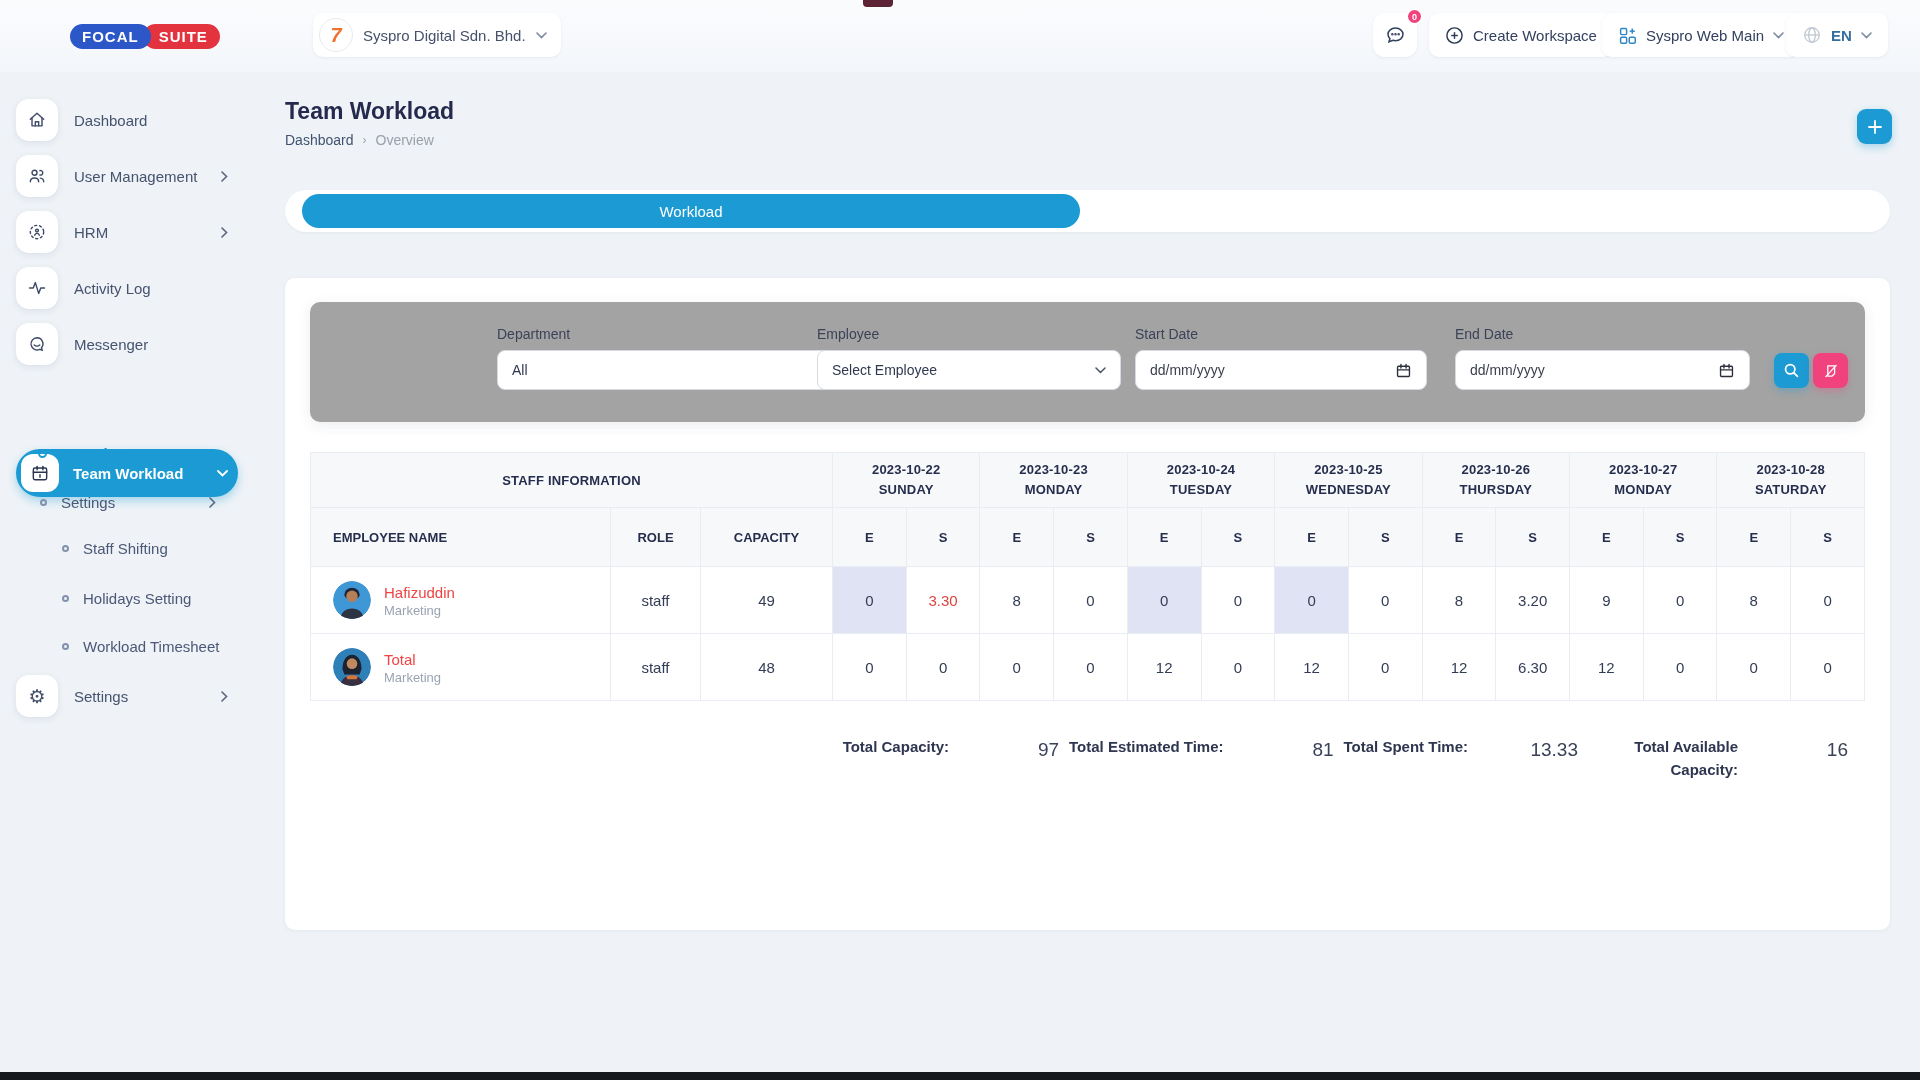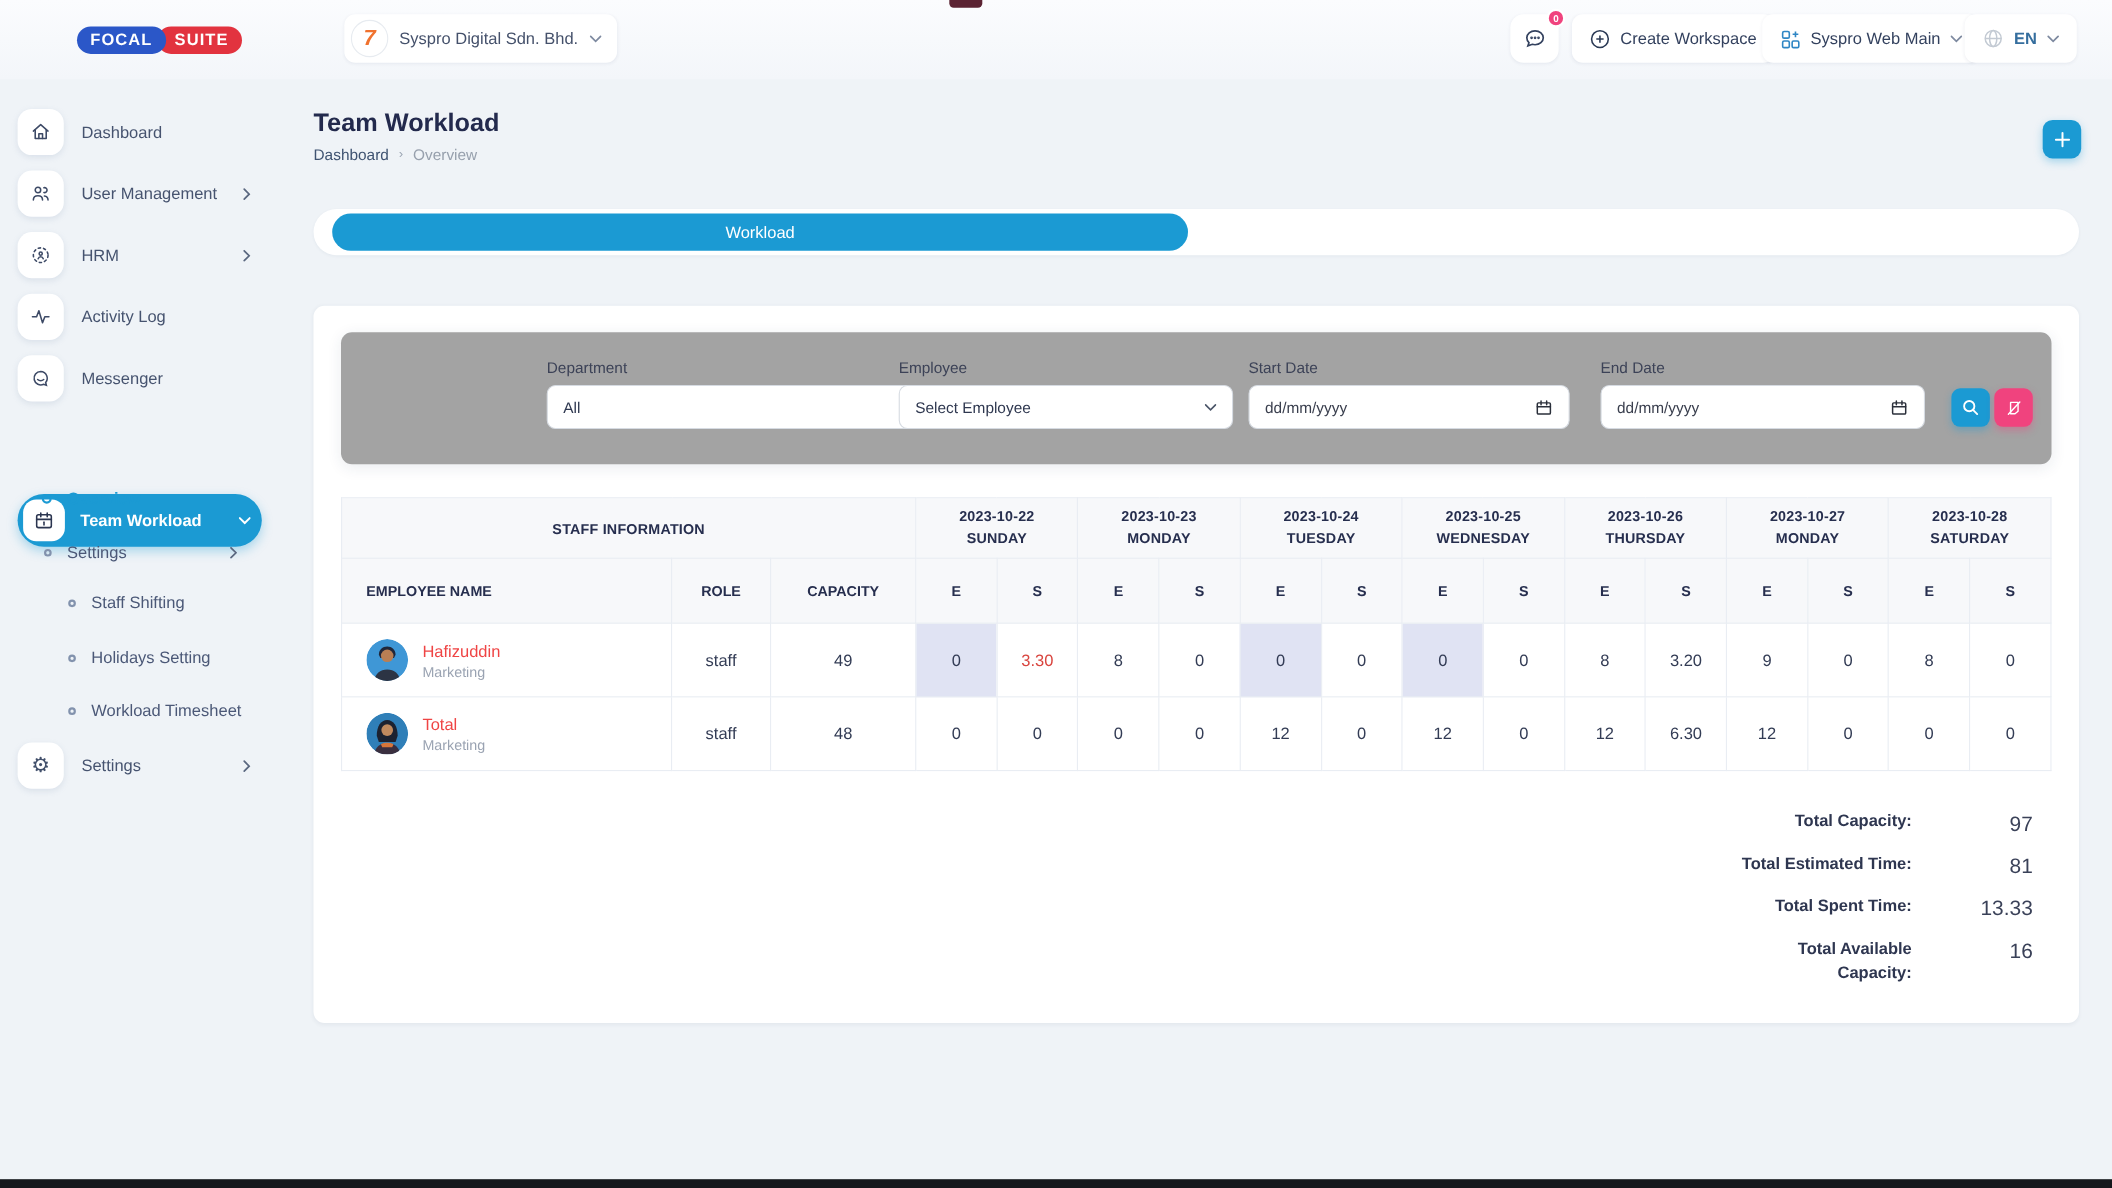--- a/index.html
+++ b/index.html
@@ -108,21 +108,21 @@
   th.emp-h { text-align:left; padding-left:22px; }
   td { font-size:15px; color:#333c55; text-align:center; height:67px; background:#fff; }
   td.hl { background:#e0e3f3; }
   td.red { color:#d9453f; }
   .emp-cell { display:flex; align-items:center; gap:13px; padding-left:22px; text-align:left; }
   .emp-name { font-size:15px; color:#ef4444; font-weight:500; line-height:1.45; }
   .emp-dept { font-size:13px; color:#9aa3b2; }
   .avatar { width:38px; height:38px; border-radius:50%; overflow:hidden; flex:0 0 auto; }
 
   
-  .totals { position:absolute; right:42px; top:458px; display:flex; flex-direction:column; gap:10px; }
+  .totals { position:absolute; right:42px; top:458px; display:flex; flex-direction:row; gap:10px; }
   .t-row { display:flex; justify-content:flex-end; align-items:flex-start; gap:0; }
   .t-label { font-size:15px; font-weight:bold; color:#2e3650; text-align:right; line-height:1.5; }
   .t-label.wrapped { max-width:150px; }
   .t-value { width:110px; text-align:right; font-size:19px; color:#3a4158; line-height:1.5; }
 
   .notch { position:absolute; left:863px; top:0; width:30px; height:7px; background:#5b2333;
            border-radius:0 0 4px 4px; }
   .bottom-bar { position:absolute; left:0; bottom:0; width:1920px; height:8px; background:#15181c; }
 
   svg { display:block; }

